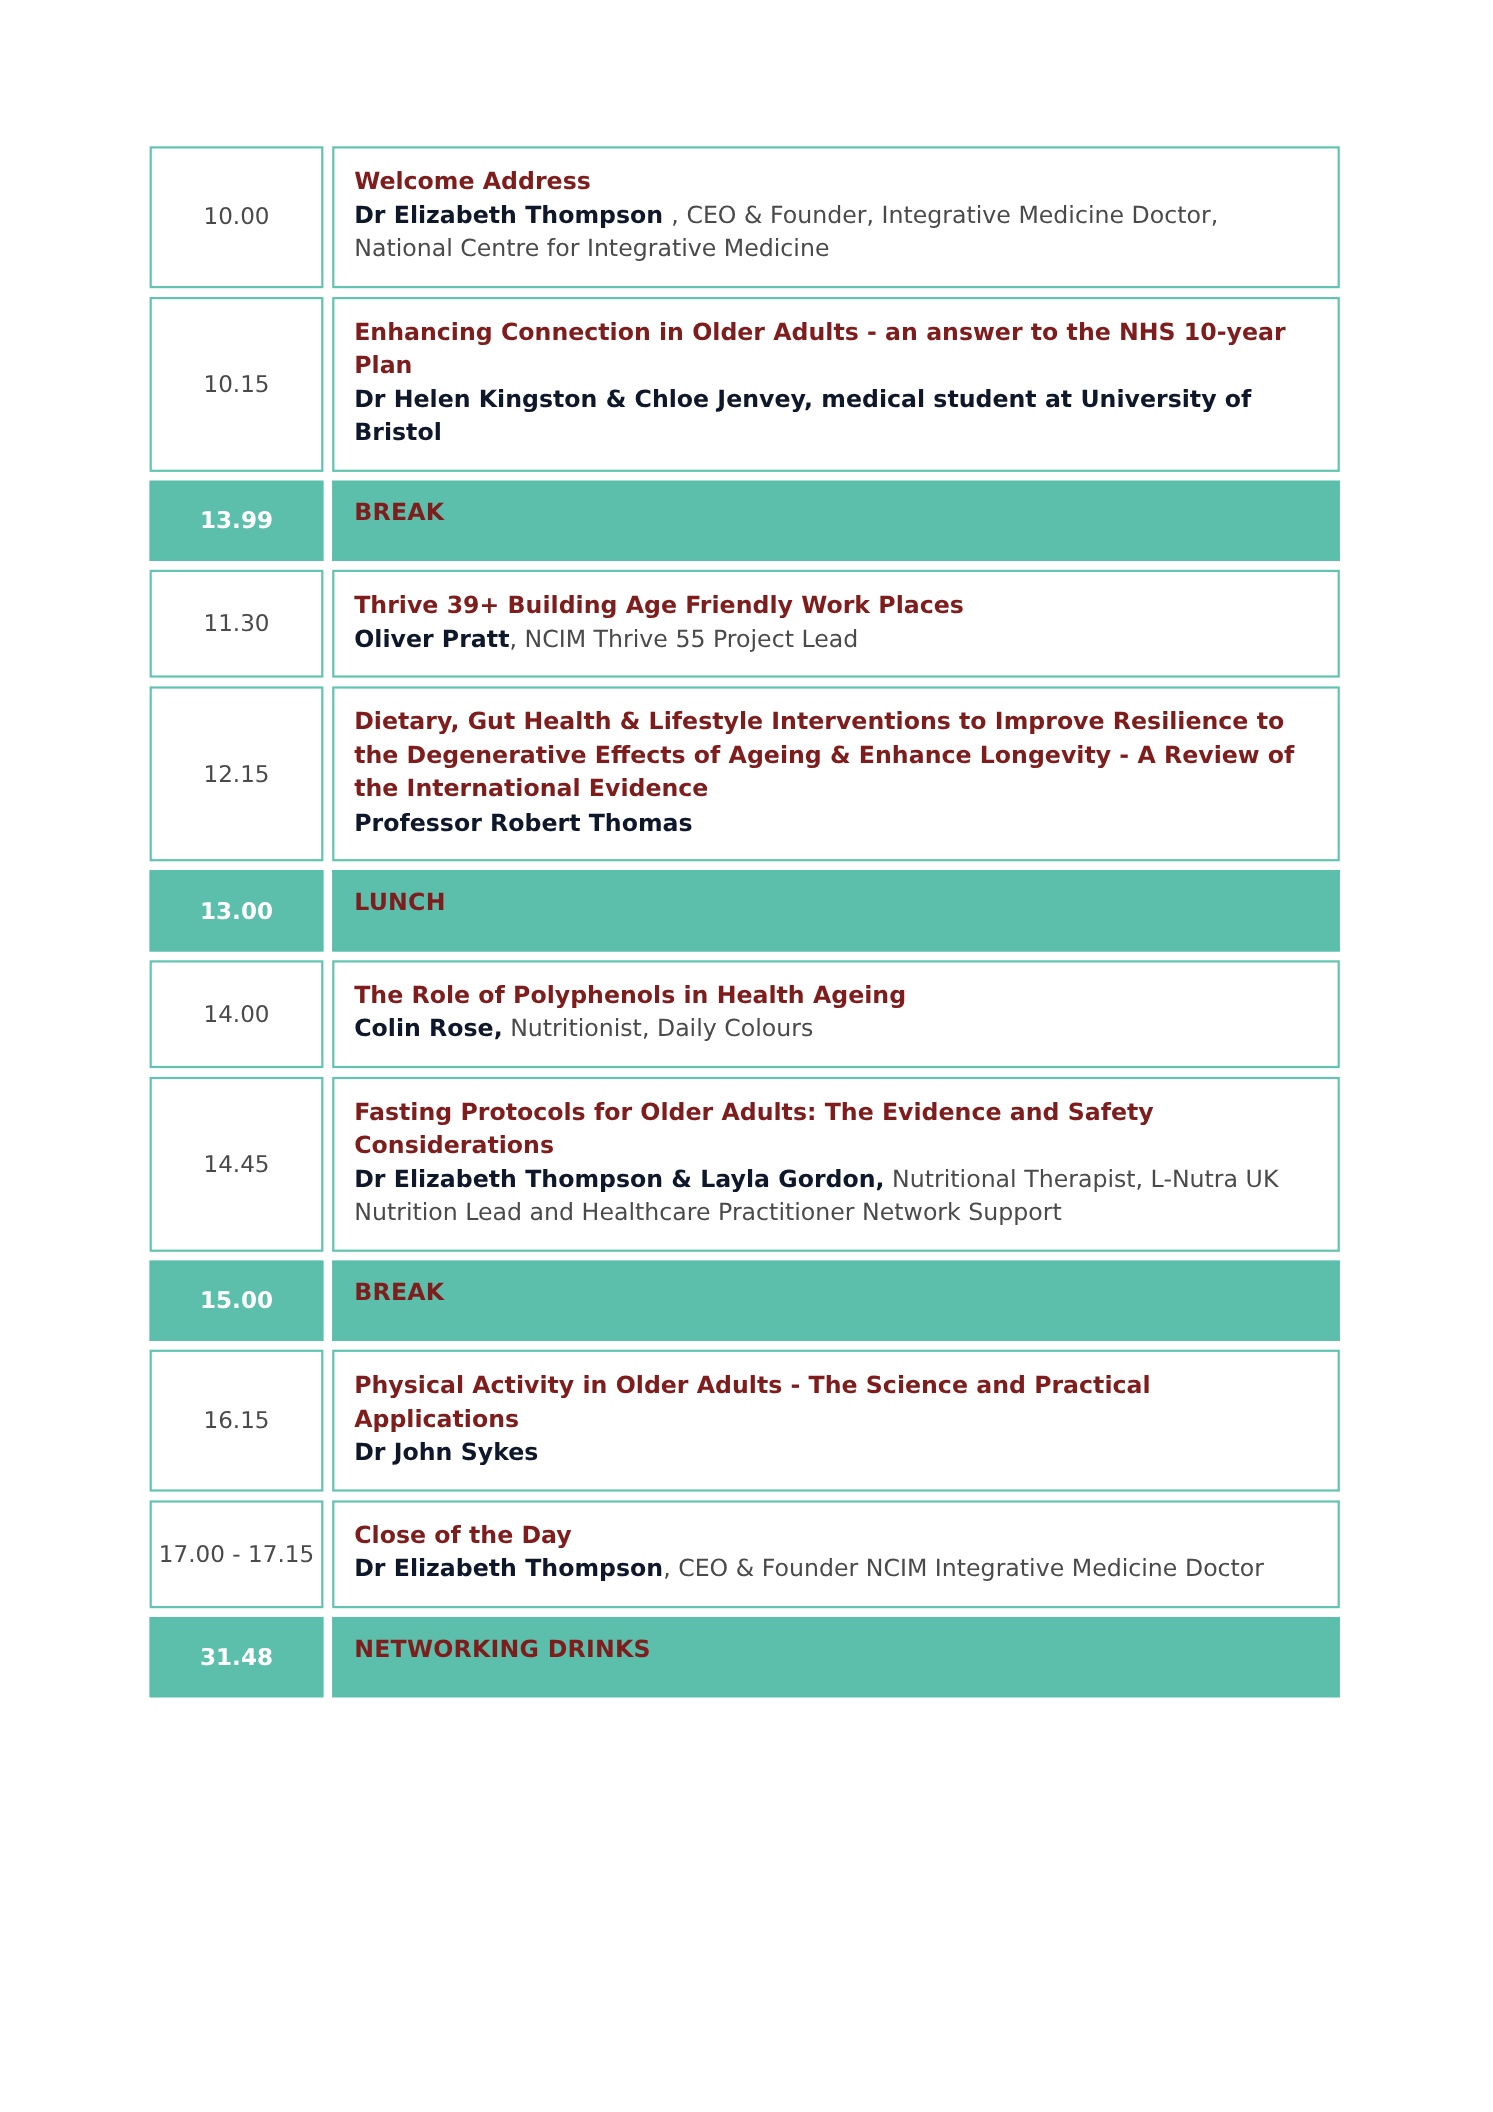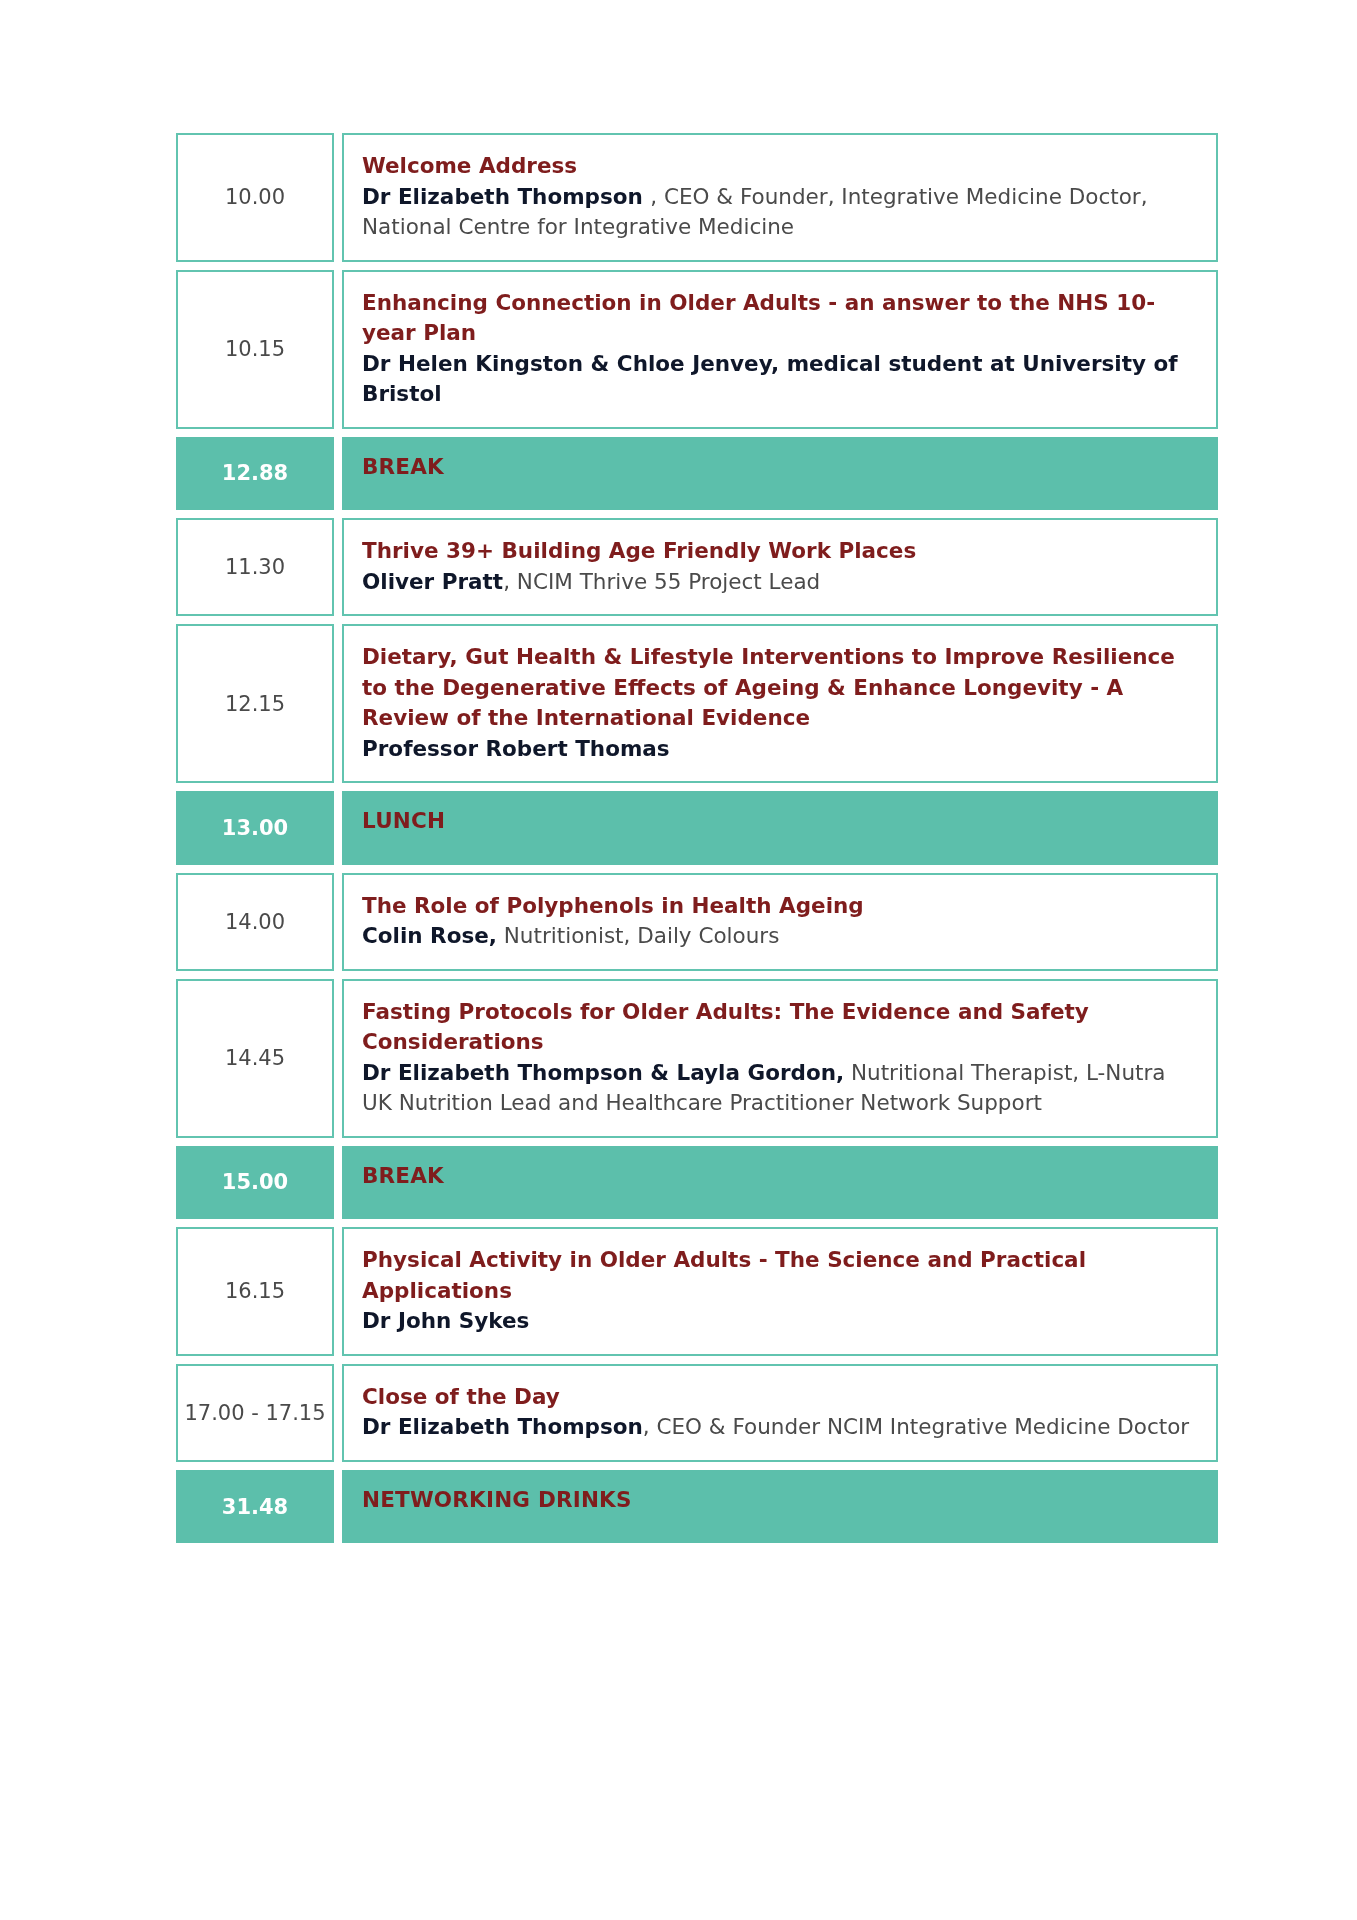--- a/index.html
+++ b/index.html
@@ -36,21 +36,20 @@
     width: 158px;
     flex: 0 0 158px;
     box-sizing: border-box;
     display: flex;
     align-items: center;
     justify-content: center;
     text-align: left;
     font-size: 21px;
     line-height: 1.35;
     color: #4a4a4a;
-    margin-left: 40px;
   }
   .row .content-cell {
     flex: 1 1 auto;
     box-sizing: border-box;
     padding: 16px 18px 17px 18px;
     font-size: 21.5px;
     line-height: 1.42;
   }
   
   .row.session .time-cell {
@@ -108,21 +107,21 @@
         </div>
       </div>
       <div class="row session">
         <div class="time-cell">10.15</div>
         <div class="content-cell">
           <span class="title line">Enhancing Connection in Older Adults - an answer to the NHS 10-year Plan</span>
           <span class="line"><span class="speaker">Dr Helen Kingston &amp; Chloe Jenvey, medical student at University of Bristol</span></span>
         </div>
       </div>
       <div class="row break">
-        <div class="time-cell">12.88</div>
+        <div class="time-cell">13.99</div>
         <div class="content-cell">
           <span class="title line">BREAK</span>
         </div>
       </div>
       <div class="row session">
         <div class="time-cell">11.30</div>
         <div class="content-cell">
           <span class="title line">Thrive 39+ Building Age Friendly Work Places</span>
           <span class="line"><span class="speaker">Oliver Pratt</span><span class="detail">, NCIM Thrive 55 Project Lead</span></span>
         </div>

